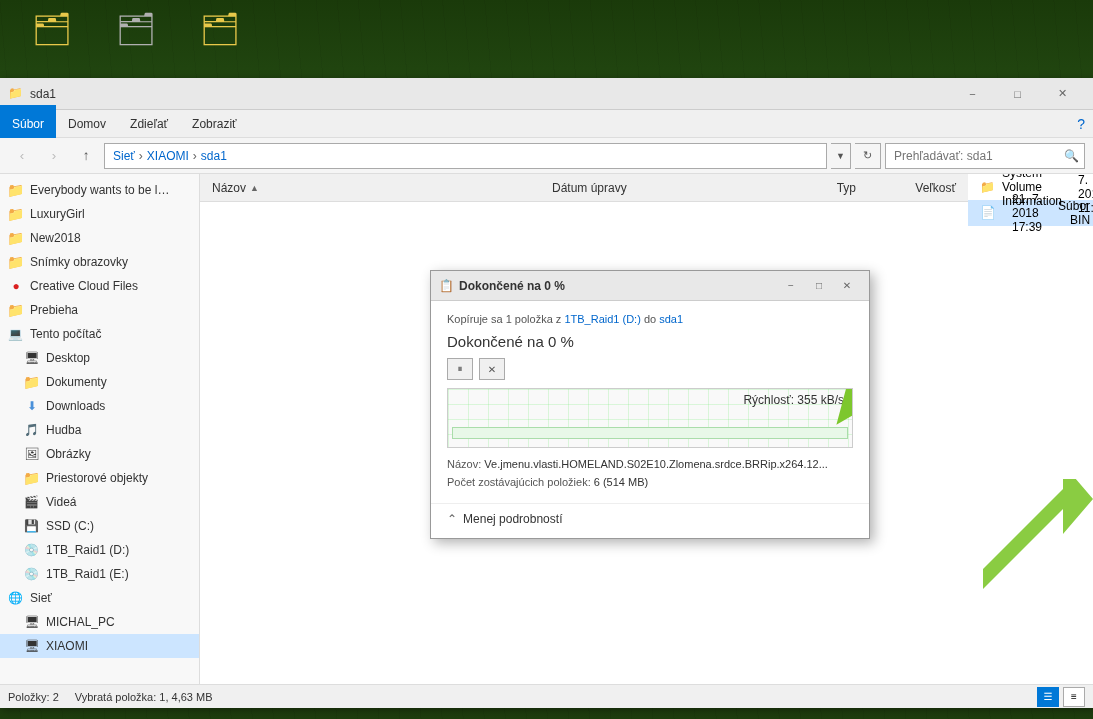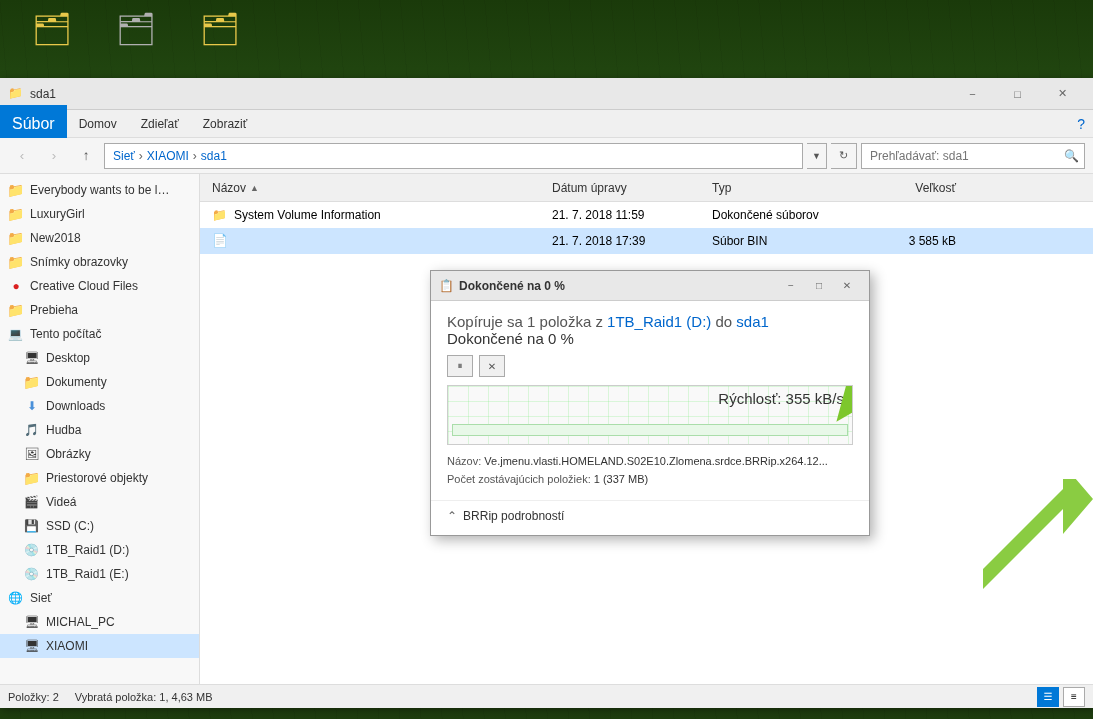--- a/index.html
+++ b/index.html
@@ -52,21 +52,21 @@
       font-size: 11px; color: #666;
     }
 
     
     .menu-bar {
       height: 28px; background: #f0f0f0; display: flex; align-items: center;
       border-bottom: 1px solid #ddd;
     }
     .menu-item-active {
       background: #0078d7; color: #fff; padding: 19px 12px; height: 100%;
-      display: flex; align-items: center; cursor: pointer; font-size: 16px;
+      display: flex; align-items: center; cursor: pointer; font-size: 12px;
     }
     .menu-item {
       padding: 4px 12px; height: 100%; display: flex; align-items: center;
       cursor: pointer; font-size: 12px; color: #333;
     }
 
     
     .toolbar {
       height: 36px; background: #f5f5f5; display: flex; align-items: center;
       padding: 0 8px; gap: 4px; border-bottom: 1px solid #ddd;
@@ -83,21 +83,21 @@
     }
     .address-breadcrumb { display: flex; align-items: center; gap: 4px; }
     .address-seg { color: #0066cc; cursor: pointer; }
     .address-sep { color: #666; }
     .address-refresh {
       width: 26px; height: 26px; border: 1px solid #aaa; border-left: none;
       background: #f5f5f5; cursor: pointer; display: flex; align-items: center; justify-content: center;
       color: #555; font-size: 11px;
     }
     .search-bar {
-      width: 224px; height: 26px; border: 1px solid #aaa; padding: 2px 24px 2px 8px;
+      width: 200px; height: 26px; border: 1px solid #aaa; padding: 2px 24px 2px 8px;
       background: #fff; font-size: 12px; position: relative;
     }
     .search-container { position: relative; }
     .search-icon-overlay {
       position: absolute; right: 6px; top: 50%; transform: translateY(-50%);
       color: #666; font-size: 12px; pointer-events: none;
     }
     .address-dropdown {
       width: 20px; height: 26px; border: 1px solid #aaa; border-left: none;
       background: #f5f5f5; cursor: pointer; display: flex; align-items: center; justify-content: center;
@@ -120,29 +120,29 @@
     }
     .sidebar-item.selected { background: #cce5ff; }
     .sidebar-item-icon { width: 16px; height: 16px; flex-shrink: 0; display: flex; align-items: center; justify-content: center; }
 
     
     .ico-folder { color: #e8c84a; font-size: 14px; }
     .ico-folder-blue { color: #4a90d9; font-size: 14px; }
 
     
     .file-area {
-      flex: 1; display: flex; flex-direction: column; overflow: hidden;
+      flex: 1; display: flex; flex-direction: row; overflow: hidden;
     }
     .column-headers {
       height: 28px; background: #f0f0f0; border-bottom: 1px solid #ddd;
       display: flex; align-items: center; padding: 0 4px; font-size: 12px; color: #333;
     }
     .col-name { width: 340px; padding: 0 8px; cursor: pointer; display: flex; align-items: center; gap: 4px; }
     .col-date { width: 160px; padding: 0 8px; cursor: pointer; }
-    .col-type { width: 160px; padding: 0 8px; cursor: pointer; }
+    .col-type { width: 160px; padding: 0 8px; cursor: pointer; text-align: right; }
     .col-size { width: 100px; padding: 0 8px; cursor: pointer; text-align: right; }
     .col-sort-arrow { font-size: 9px; color: #666; }
 
     .file-list { flex: 1; overflow-y: auto; }
     .file-row {
       display: flex; align-items: center; height: 26px; padding: 0 4px;
       cursor: pointer; border-bottom: 1px solid transparent;
     }
     .file-row.selected { background: #cce5ff; }
     .file-row .col-name { display: flex; align-items: center; gap: 6px; }
@@ -177,21 +177,21 @@
     .dialog-title-icon { width: 14px; height: 14px; margin-right: 6px; color: #4a90d9; font-size: 12px; }
     .dialog-title-text { flex: 1; font-size: 12px; font-weight: 600; color: #333; }
     .dialog-btns { display: flex; gap: 0; }
     .dialog-btn {
       width: 28px; height: 28px; border: none; background: transparent;
       cursor: pointer; display: flex; align-items: center; justify-content: center;
       font-size: 10px; color: #666;
     }
 
     .dialog-body { padding: 12px 16px; }
-    .dialog-subtitle { font-size: 15px; color: #555; margin-bottom: 0; }
+    .dialog-subtitle { font-size: 11px; color: #555; margin-bottom: 8px; }
     .dialog-subtitle a { color: #0066cc; text-decoration: none; }
 
     .dialog-main-label { font-size: 15px; font-weight: 400; color: #333; margin-bottom: 8px; }
 
     .dialog-controls { display: flex; align-items: center; gap: 6px; margin-bottom: 8px; }
     .ctrl-btn {
       width: 26px; height: 22px; border: 1px solid #aaa; background: #f0f0f0;
       cursor: pointer; display: flex; align-items: center; justify-content: center;
       font-size: 10px; color: #555;
     }
@@ -202,21 +202,21 @@
       position: relative; height: 60px; overflow: hidden;
     }
     .progress-grid {
       position: absolute; top: 0; left: 0; width: 100%; height: 100%;
       background-image:
         linear-gradient(rgba(144,238,144,0.3) 1px, transparent 1px),
         linear-gradient(90deg, rgba(144,238,144,0.3) 1px, transparent 1px);
       background-size: 20px 15px;
     }
     .progress-speed-label {
-      position: absolute; right: 8px; top: 4px; font-size: 15px; color: #333;
+      position: absolute; right: 8px; top: 4px; font-size: 12px; color: #333;
     }
     .progress-bar-track {
       position: absolute; bottom: 8px; left: 4px; right: 4px; height: 12px;
       background: #e8f8e8; border: 1px solid #aaddaa;
     }
     .progress-bar-fill {
       height: 100%; background: linear-gradient(180deg, #90ee90, #4caf50);
       width: 0%;
     }
 
@@ -515,30 +515,30 @@
         <svg style="position:absolute; right:-55px; bottom:0px; width:80px; height:80px; pointer-events:none;" viewBox="0 0 80 80">
           <polygon points="20,70 60,30 60,50 80,30 60,10 60,30 20,10" fill="#7dc72d" transform="rotate(15, 40, 40) translate(-5, -5)"></polygon>
         </svg>
       </div>
 
       <div class="dialog-info">
         <div>
           <span class="label">Názov: </span><span>Ve.jmenu.vlasti.HOMELAND.S02E10.Zlomena.srdce.BRRip.x264.12...</span>
         </div>
         <div>
-          <span class="label">Počet zostávajúcich položiek: </span><span>1 (337 MB)</span>
+          <span class="label">Počet zostávajúcich položiek: </span><span>6 (514 MB)</span>
         </div>
       </div>
 
     </div>
 
     <div class="dialog-footer">
       <button class="details-btn">
         <span class="chevron-icon">⌃</span>
-        <span>BRRip podrobností</span>
+        <span>Menej podrobností</span>
       </button>
     </div>
 
   </div>
 
   <svg style="position:absolute; right:0px; bottom:120px; width:120px; height:120px; pointer-events:none; z-index:200;" viewBox="0 0 120 120">
     <polygon points="10,110 90,30 90,55 120,20 90,-15 90,10 10,90" fill="#7dc72d" opacity="0.9"></polygon>
   </svg>
 
 </div>

